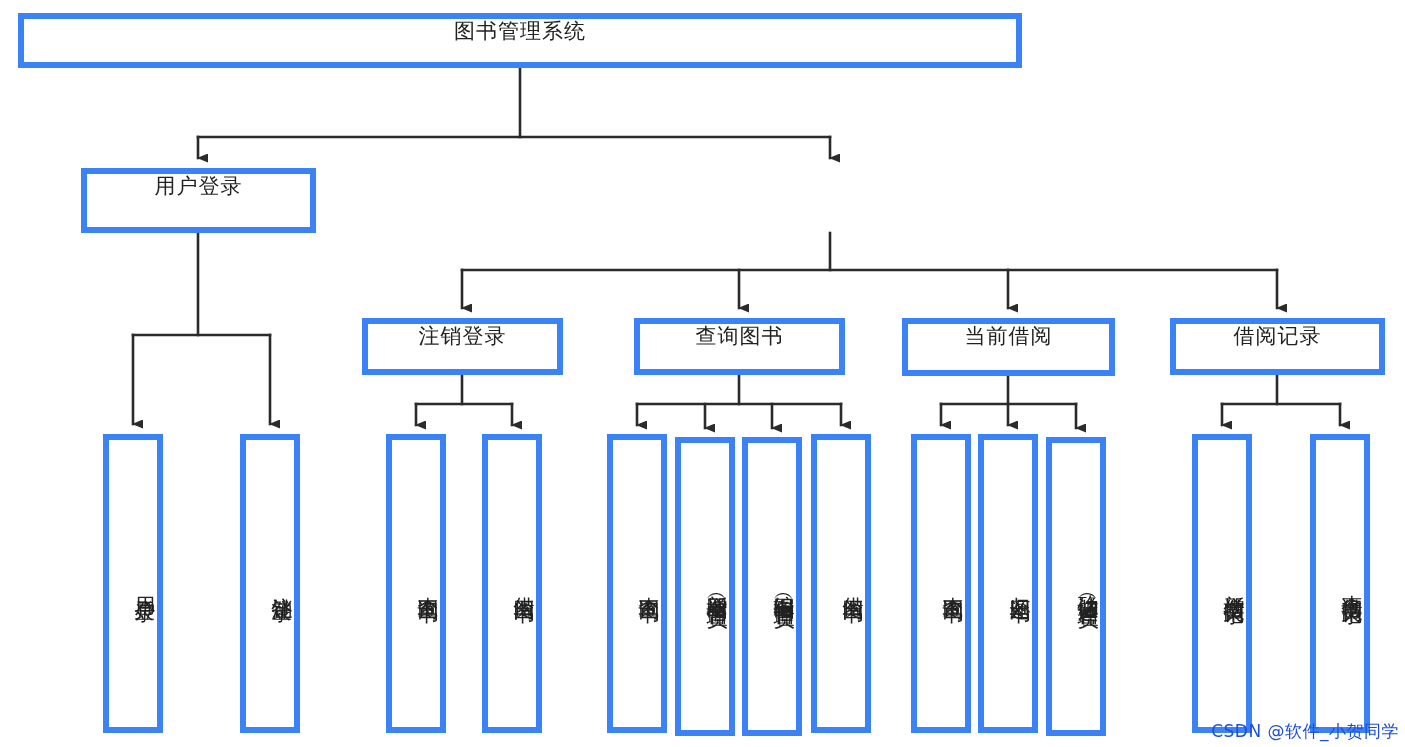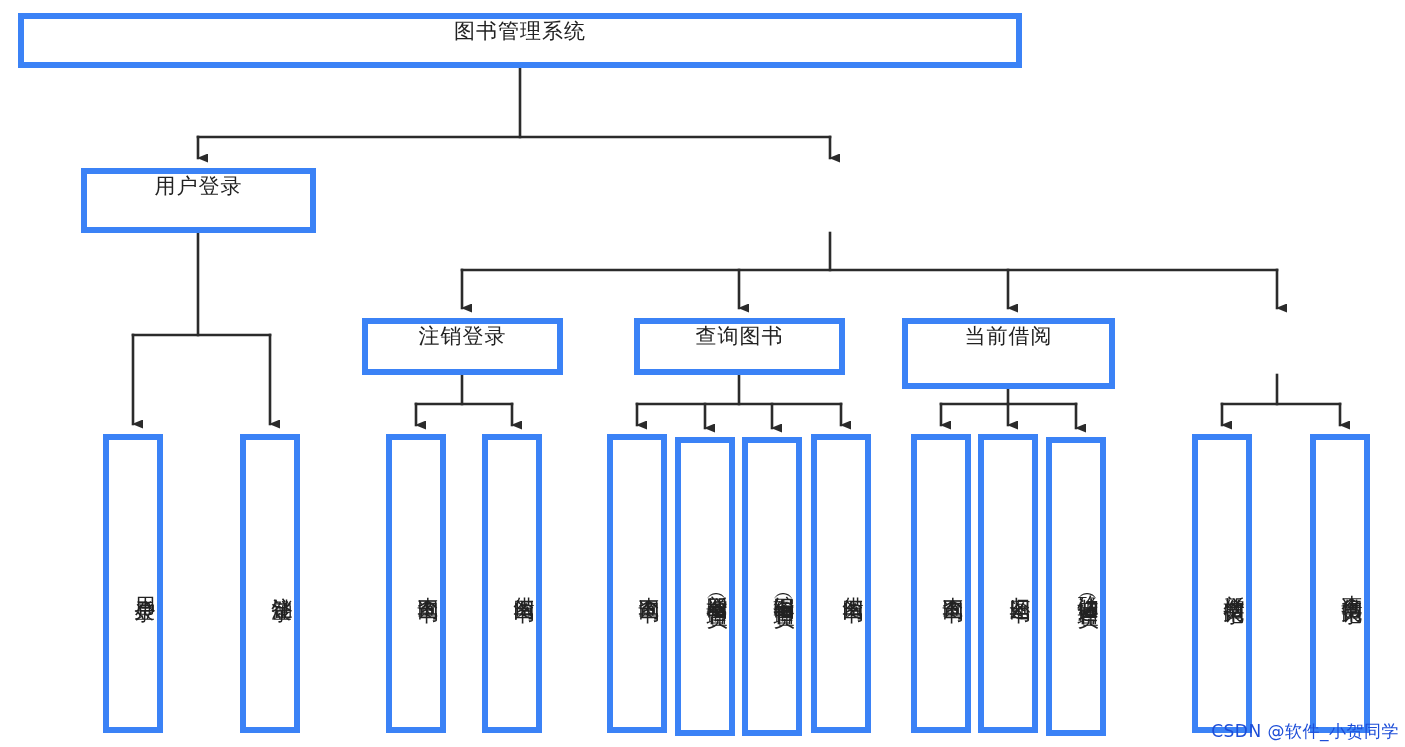--- a/index.html
+++ b/index.html
@@ -134,22 +134,25 @@
   <div class="node node-h" style="left:81px; top:168px; width:235px; height:65px;">
     <span class="node-label">用户登录</span>
   </div>
 
   <div class="node node-h" style="left:362px; top:318px; width:201px; height:57px;">
     <span class="node-label">注销登录</span>
   </div>
   <div class="node node-h" style="left:634px; top:318px; width:211px; height:57px;">
     <span class="node-label">查询图书</span>
   </div>
-  <div class="node node-h" style="left:902px; top:318px; width:213px; height:71px;">
+  <div class="node node-h" style="left:902px; top:318px; width:213px; height:58px;">
     <span class="node-label">当前借阅</span>
+  </div>
+  <div class="node node-h" style="left:1170px; top:318px; width:215px; height:57px;">
+    <span class="node-label">借阅记录</span>
   </div>
 
   <div class="node node-v" style="left:103px; top:434px; width:60px; height:299px;">
     <span class="node-label">用户登录</span>
   </div>
   <div class="node node-v" style="left:240px; top:434px; width:60px; height:299px;">
     <span class="node-label">注销登录</span>
   </div>
 
   <div class="node node-v" style="left:386px; top:434px; width:60px; height:299px;">

